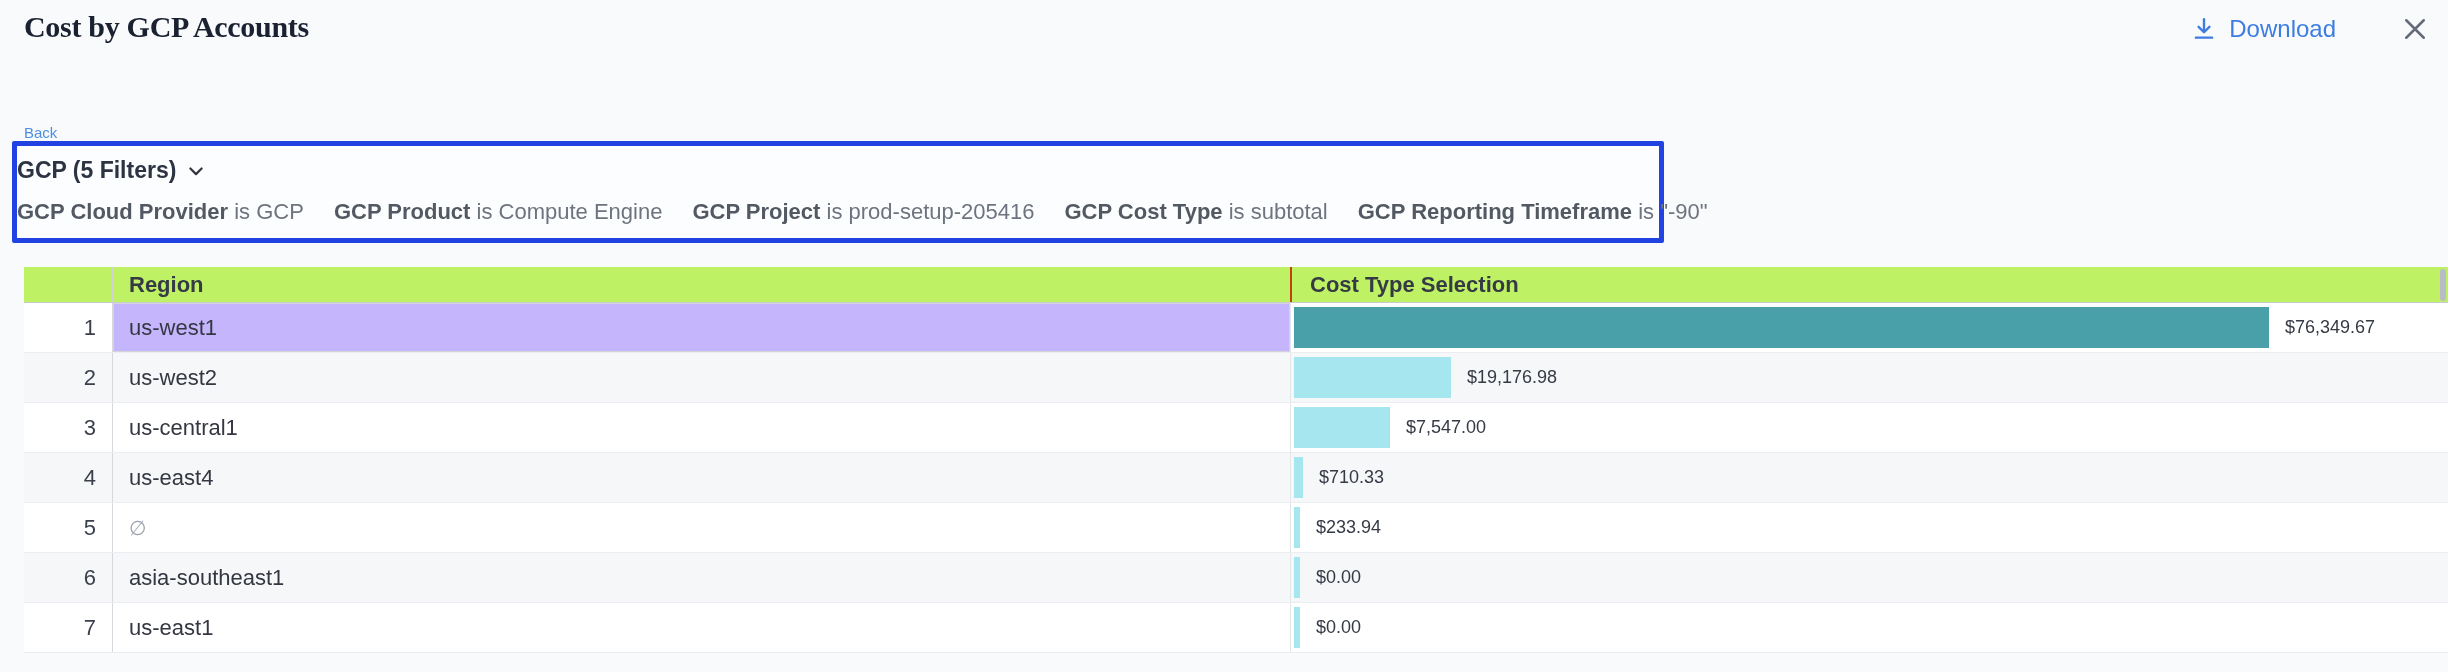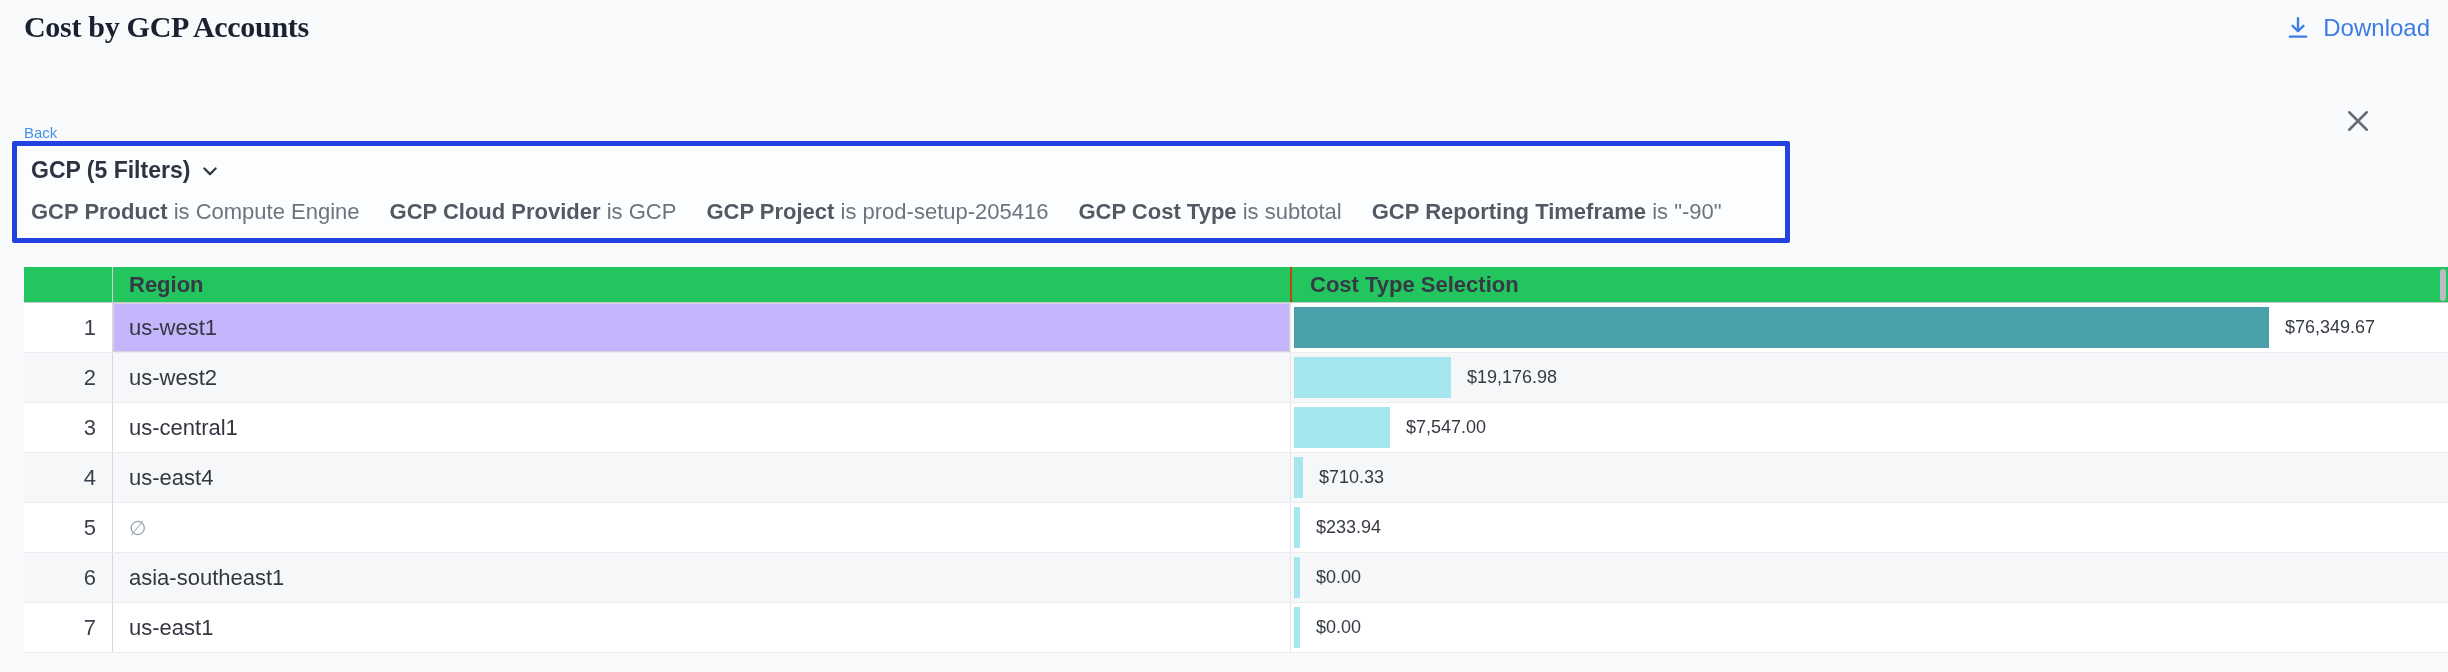--- a/index.html
+++ b/index.html
@@ -8,42 +8,42 @@
     position:relative; width:2448px; height:672px; overflow:hidden;
     background:#f9fafb;
     font-family:"Liberation Sans", sans-serif;
     color:#343741;
   }
   
   .page-title {
     position:absolute; left:24px; top:10px;
     font-size:30px; font-weight:700; color:#1a2232; letter-spacing:-0.3px;font-family:Liberation Serif, serif;
   }
-  .top-actions { position:absolute; top:14px; right:18px; display:flex; align-items:center; gap:64px;flex-direction:column; }
+  .top-actions { position:absolute; top:14px; right:18px; display:flex; align-items:center; gap:64px; }
   .download-btn { display:flex; align-items:center; gap:12px; cursor:pointer; }
   .download-btn .lbl { font-size:24px; font-weight:500; color:var(--link,#3d7de2); }
   .close-btn { display:flex; align-items:center; cursor:pointer; }
   
   .back-link { position:absolute; left:24px; top:124px; font-size:15px; color:var(--back-link,#4a90e2); cursor:pointer; }
   
   .filter-box {
-    position:absolute; left:12px; top:141px; width:1778px; height:102px;
+    position:absolute; left:12px; top:141px; width:1652px; height:102px;
     border:5px solid var(--accent,#2342e2); border-radius:2px; background:#fcfdfe;
-    padding:11px 14px 0 14px;
+    padding:11px 14px 0 0;
   }
   .filter-summary { display:flex; align-items:center; gap:10px; cursor:pointer; }
   .filter-summary .sum-lbl { font-size:23px; font-weight:700; color:#2c3342; }
   .filter-items { margin-top:15px; display:flex; gap:30px; white-space:nowrap; font-size:22px; }
   .filter-item .f-field { font-weight:700; color:#535963; }
   .filter-item .f-rest { font-weight:400; color:#6e747f; }
   
   .grid { position:absolute; left:24px; top:267px; width:2424px; }
   .grid-header {
     display:flex; height:36px; align-items:center;
-    background:#22c55e; border-bottom:1px solid #c8cad0;
+    background:#bef264; border-bottom:1px solid #c8cad0;
     font-size:22px; font-weight:700; color:#353a45;
   }
   .col-num { width:88px; height:100%; }
   .col-region { width:1178px; height:100%; display:flex; align-items:center;
     padding-left:16px; border-left:1px solid #cfd1d7; }
   .col-bar { flex:1; height:100%; display:flex; align-items:center;
     padding-left:18px; border-left:2px solid #c2410c;text-align:right; }
   .grid-row { display:flex; height:50px; background:#ffffff; border-bottom:1px solid #ecedf0; }
   .grid-row.striped { background:#f6f7f9; }
   .cell-num { width:88px; display:flex; align-items:center; justify-content:flex-end;
@@ -93,22 +93,22 @@
   <div class="filter-box">
     <div class="filter-summary">
       <span class="sum-lbl">GCP (5 Filters)</span>
       <span>
         <svg width="20" height="20" viewBox="0 0 16 16" fill="none">
           <path d="M3.5 6l4.5 4.5L12.5 6" stroke="#343741" stroke-width="1.8" stroke-linecap="round" stroke-linejoin="round"></path>
         </svg>
       </span>
     </div>
     <div class="filter-items">
+      <span class="filter-item"><span class="f-field">GCP Cloud Provider</span> <span class="f-rest">is GCP</span></span>
       <span class="filter-item"><span class="f-field">GCP Product</span> <span class="f-rest">is Compute Engine</span></span>
-      <span class="filter-item"><span class="f-field">GCP Cloud Provider</span> <span class="f-rest">is GCP</span></span>
       <span class="filter-item"><span class="f-field">GCP Project</span> <span class="f-rest">is prod-setup-205416</span></span>
       <span class="filter-item"><span class="f-field">GCP Cost Type</span> <span class="f-rest">is subtotal</span></span>
       <span class="filter-item"><span class="f-field">GCP Reporting Timeframe</span> <span class="f-rest">is "-90"</span></span>
     </div>
   </div>
 
   <div class="grid">
     <div class="grid-header">
       <div class="col-num"></div>
       <div class="col-region">Region</div>

